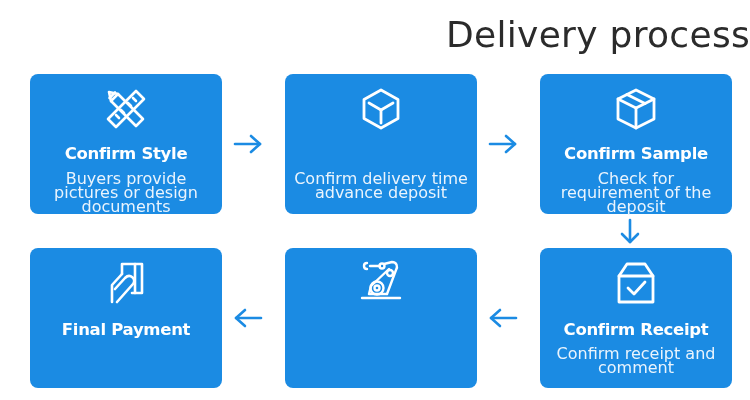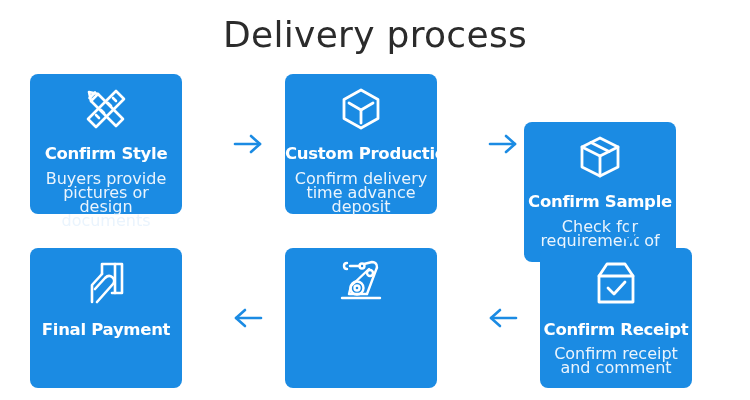--- a/index.html
+++ b/index.html
@@ -1,42 +1,42 @@
 <!DOCTYPE html>
 <html><head>
 <meta charset="utf-8">
 <style>
   * { box-sizing: border-box; margin: 0; padding: 0; }
   html, body { width: 750px; height: 400px; background: #ffffff; overflow: hidden; }
   body { position: relative; font-family: "DejaVu Sans", "Liberation Sans", sans-serif; }
   .title {
-    position: absolute; left: 0; top: 14px; width: 750px; text-align: center;
+    position: absolute; left: 0; top: 14px; width: 750px; text-align: right;
     font-size: 36px; color: #2b2b2b; font-weight: normal; letter-spacing: 0.3px;
   }
   .card {
-    position: absolute; width: 152px; height: 140px; background: #1b8be3;
+    position: absolute; width: 192px; height: 140px; background: #1b8be3;
     border-radius: 8px; color: #fff; text-align: center;
   }
   .card .icon { position: absolute; left: 50%; top: 12px; width: 46px; height: 46px; margin-left: -23px; }
   .card .icon svg { width: 46px; height: 46px; }
   .card .ctitle {
     position: absolute; left: 0; right: 0; top: 70px;
     font-size: 16.5px; font-weight: bold; white-space: nowrap; letter-spacing: -0.3px;
   }
   .card .cdesc {
     position: absolute; left: 8px; right: 8px; top: 98px;
     font-size: 16px; line-height: 14px; color: #eaf4fd;
   }
   .card.low .ctitle { top: 72px; }
   .card.low .cdesc { top: 99px; }
   .arrow { position: absolute; width: 32px; height: 22px; }
   .arrow svg { width: 100%; height: 100%; }
   #c1 { left: 30px; top: 74px; }
   #c2 { left: 285px; top: 74px; }
-  #c3 { left: 524px; top: 74px; margin-top: 48px; }
+  #c3 { left: 540px; top: 74px; }
   #c4 { left: 30px; top: 248px; text-decoration: underline; }
   #c5 { left: 285px; top: 248px; }
   #c6 { left: 540px; top: 248px; padding-left: 48px; }
   #a1 { left: 232px; top: 133px; }
   #a2 { left: 487px; top: 133px; }
   #a3 { left: 619px; top: 218px; width: 22px; height: 28px; }
   #a4 { left: 487px; top: 307px; }
   #a5 { left: 232px; top: 307px; }
 </style>
 </head>
@@ -64,21 +64,20 @@
 </div>
 
 <div class="card" id="c2">
   <div class="icon">
     <svg viewBox="0 0 46 46" fill="none" stroke="#fff" stroke-width="2.8" stroke-linejoin="round" stroke-linecap="round">
       <path d="M23 4 L40 13.5 L40 32.5 L23 42 L6 32.5 L6 13.5 Z"></path>
       <path d="M11 17 L23 24 L35 17"></path>
       <path d="M23 24 L23 37"></path>
     </svg>
   </div>
-  <div class="ctitle">Custom Production</div>
   <div class="cdesc">Confirm delivery time advance deposit</div>
 </div>
 
 <div class="card" id="c3">
   <div class="icon">
     <svg viewBox="0 0 46 46" fill="none" stroke="#fff" stroke-width="2.8" stroke-linejoin="round" stroke-linecap="round">
       <path d="M23 4 L41 13 L41 33 L23 42 L5 33 L5 13 Z"></path>
       <path d="M5 13 L23 22 L41 13"></path>
       <path d="M23 22 L23 42"></path>
       <path d="M14 8.5 L32 17.5"></path>

